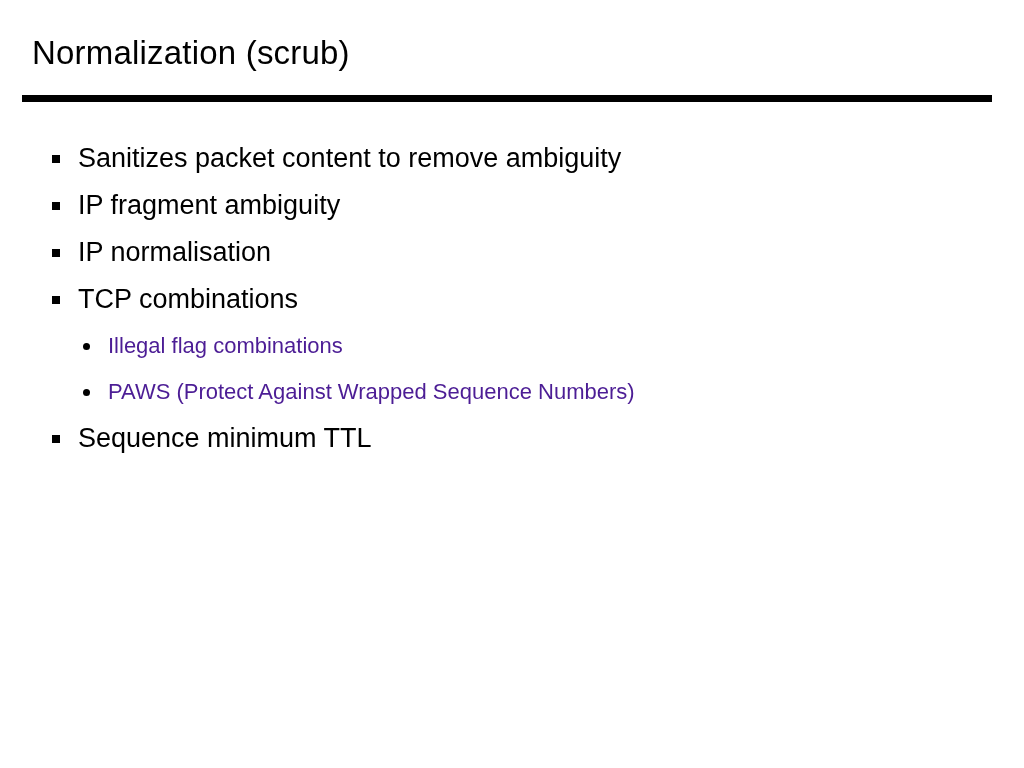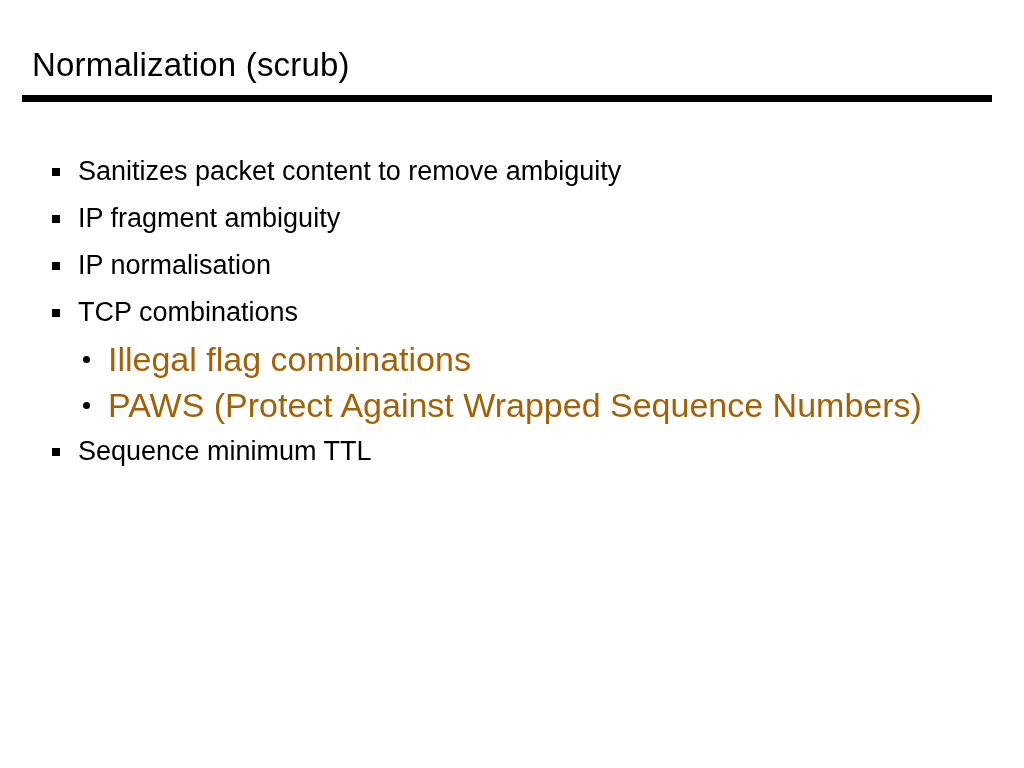--- a/index.html
+++ b/index.html
@@ -17,40 +17,40 @@
   .slide {
     position: relative;
     width: 1024px;
     height: 768px;
     background: #ffffff;
     box-sizing: border-box;
   }
   .slide-title {
     position: absolute;
     left: 32px;
-    top: 44px;
+    top: 32px;
     font-size: 33px;
     line-height: 42px;
     font-weight: normal;
     letter-spacing: 0.2px;
     color: #000000;
     white-space: nowrap;
   }
   .title-rule {
     position: absolute;
     left: 22px;
     top: 95px;
     width: 970px;
     height: 7px;
     background: #000000;
   }
   .content {
     position: absolute;
     left: 46px;
-    top: 148px;
+    top: 135px;
     width: 952px;
   }
   ul.level1 {
     list-style: none;
     margin: 0;
     padding: 0;
   }
   ul.level1 > li.bullet1 {
     position: relative;
     padding-left: 32px;
@@ -69,23 +69,23 @@
   }
   ul.level2 {
     list-style: none;
     margin: 0;
     padding: 0;
   }
   ul.level2 > li.bullet2 {
     position: relative;
     padding-left: 44px;
     margin-left: 18px;
-    font-size: 34px;
+    font-size: 22px;
     line-height: 46px;
-    color: #a16207;
+    color: #4c1d95;
     white-space: nowrap;
   }
   ul.level2 > li.bullet2 > .marker2 {
     position: absolute;
     left: 19px;
     top: 20px;
     width: 7px;
     height: 7px;
     border-radius: 50%;
     background: #000000;

